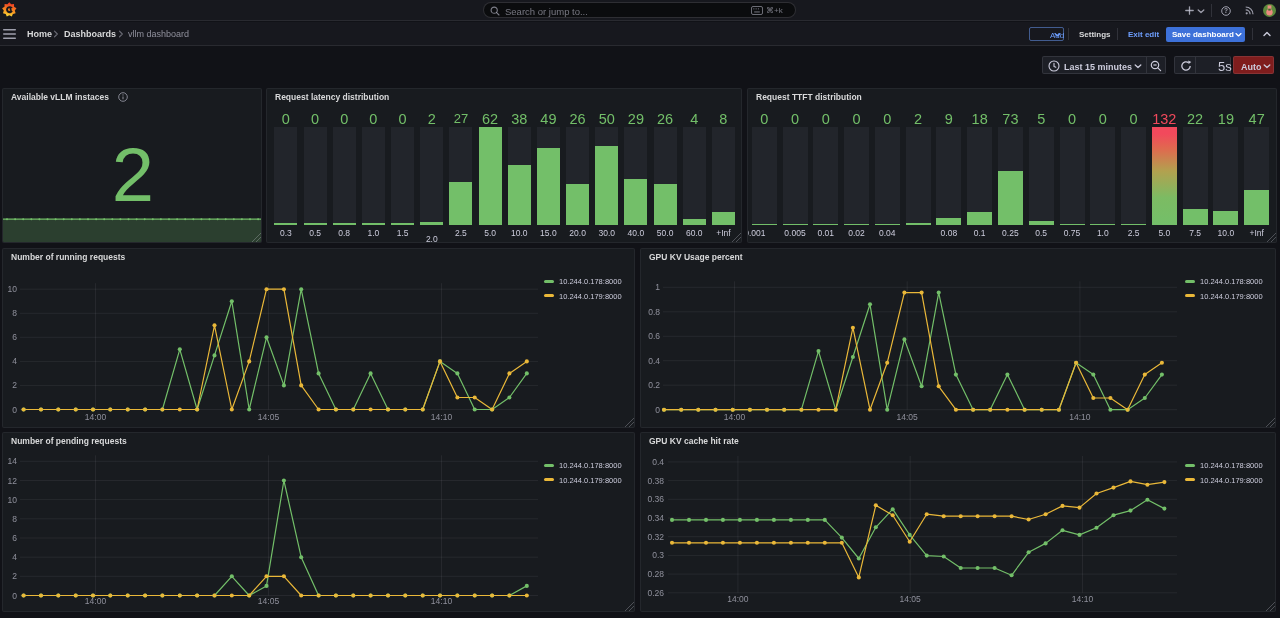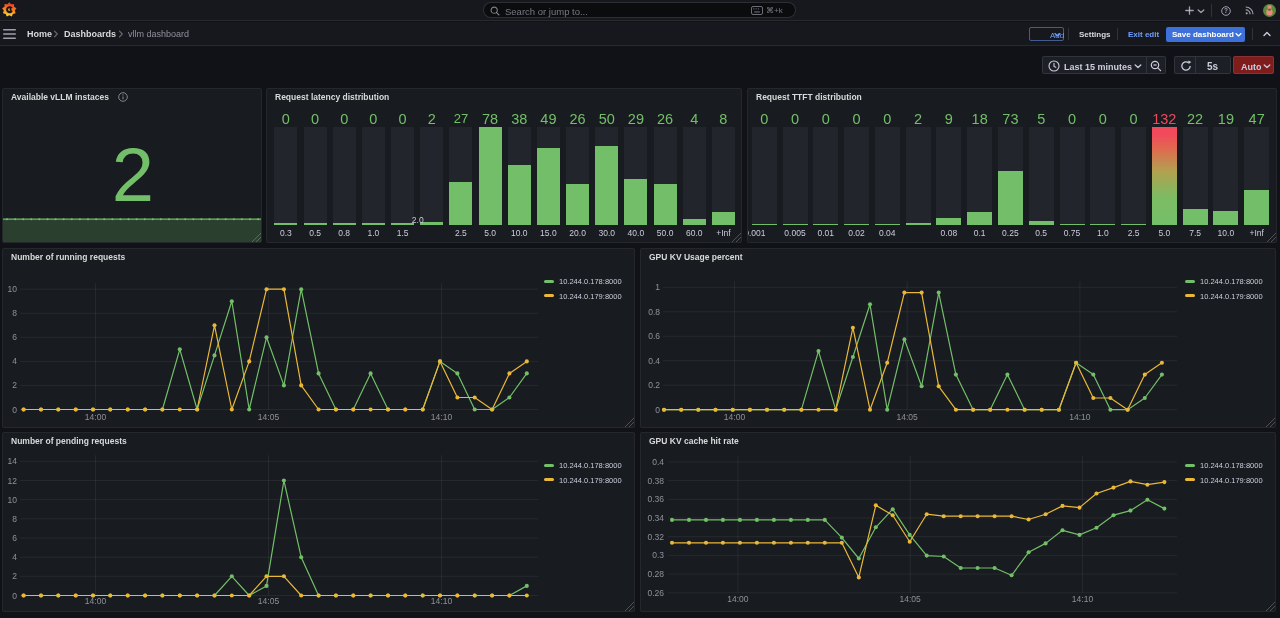--- a/index.html
+++ b/index.html
@@ -153,21 +153,21 @@
     </div>
     <div class="abs" style="left:1174px;top:56px;width:22px;height:18px;background:#1d1f26;border:1px solid rgba(204,204,220,0.12);border-radius:2px 0 0 2px">
       <span class="abs" style="left:4.5px;top:2.5px">
         <svg width="12" height="12" viewBox="0 0 12 12" style="display:block;">
           <path d="M10.2 6 A 4.2 4.2 0 1 1 8.6 2.7" fill="none" stroke="#ccccdc" stroke-width="1.3"></path>
           <polygon points="8.2,0.6 8.6,4.1 11.3,2.1" fill="#ccccdc"></polygon>
         </svg>
       </span>
     </div>
     <div class="abs" style="left:1196px;top:56px;width:35px;height:18px;background:#1d1f26;border:1px solid rgba(204,204,220,0.12);border-radius:0 2px 2px 0;border-left:none">
-      <span class="abs" style="left:11px;top:4.5px;font-size:10px;font-weight:700;color:#ccccdc;line-height:10px">5s</span>
+      <span class="abs" style="left:22px;top:4.5px;font-size:13px;font-weight:400;color:#ccccdc;line-height:10px">5s</span>
     </div>
     <div class="abs" style="left:1233px;top:56px;width:41px;height:18px;background:#7f1d1d;border:1px solid rgba(204,204,220,0.12);border-radius:2px">
       <span class="abs" style="left:7px;top:4.5px;font-size:9px;font-weight:700;color:#ccccdc;line-height:10px">Auto</span>
       <span class="abs" style="left:28px;top:4px">
         <svg width="10" height="10" viewBox="0 0 10 10" style="display:block;">
           <polyline points="2.2,4 5,6.5 7.8,4" fill="none" stroke="#ccccdc" stroke-width="1.3" stroke-linecap="round" stroke-linejoin="round"></polyline>
         </svg>
       </span>
     </div>
     <div style="position:absolute;left:2px;top:88px;width:260px;height:155px;background:#181b1f;border:1px solid rgba(204,204,220,0.07);border-radius:2px;box-sizing:border-box;overflow:hidden">
@@ -236,28 +236,28 @@
       <div style="position:absolute;left:94.9px;top:134px;width:23px;height:2px;background:#73bf69"></div>
       <div style="position:absolute;left:86.4px;top:22.5px;width:40px;text-align:center;font-size:14.5px;color:#73bf69;line-height:14px;white-space:nowrap">0</div>
       <div style="position:absolute;left:86.4px;top:139px;width:40px;text-align:center;font-size:8.5px;color:#ccccdc;line-height:10px;white-space:nowrap">1.0</div>
       <div style="position:absolute;left:124.1px;top:38px;width:23px;height:98px;background:#22252b"></div>
       <div style="position:absolute;left:124.1px;top:134px;width:23px;height:2px;background:#73bf69"></div>
       <div style="position:absolute;left:115.6px;top:22.5px;width:40px;text-align:center;font-size:14.5px;color:#73bf69;line-height:14px;white-space:nowrap">0</div>
       <div style="position:absolute;left:115.6px;top:139px;width:40px;text-align:center;font-size:8.5px;color:#ccccdc;line-height:10px;white-space:nowrap">1.5</div>
       <div style="position:absolute;left:153.3px;top:38px;width:23px;height:98px;background:#22252b"></div>
       <div style="position:absolute;left:153.3px;top:132.8px;width:23px;height:3.2px;background:#73bf69"></div>
       <div style="position:absolute;left:144.8px;top:22.5px;width:40px;text-align:center;font-size:14.5px;color:#73bf69;line-height:14px;white-space:nowrap">2</div>
-      <div style="position:absolute;left:144.8px;top:126px;width:40px;text-align:left;font-size:8.5px;color:#ccccdc;line-height:10px;white-space:nowrap">2.0</div>
+      <div style="position:absolute;left:144.8px;top:145px;width:40px;text-align:center;font-size:8.5px;color:#ccccdc;line-height:10px;white-space:nowrap">2.0</div>
       <div style="position:absolute;left:182.4px;top:38px;width:23px;height:98px;background:#22252b"></div>
       <div style="position:absolute;left:182.4px;top:93.3px;width:23px;height:42.7px;background:#73bf69"></div>
       <div style="position:absolute;left:173.9px;top:22.5px;width:40px;text-align:center;font-size:13px;color:#73bf69;line-height:14px;white-space:nowrap">27</div>
       <div style="position:absolute;left:173.9px;top:139px;width:40px;text-align:center;font-size:8.5px;color:#ccccdc;line-height:10px;white-space:nowrap">2.5</div>
       <div style="position:absolute;left:211.6px;top:38px;width:23px;height:98px;background:#22252b"></div>
       <div style="position:absolute;left:211.6px;top:38px;width:23px;height:98px;background:#73bf69"></div>
-      <div style="position:absolute;left:203.1px;top:22.5px;width:40px;text-align:center;font-size:14.5px;color:#73bf69;line-height:14px;white-space:nowrap">78</div>
+      <div style="position:absolute;left:203.1px;top:22.5px;width:40px;text-align:center;font-size:14.5px;color:#73bf69;line-height:14px;white-space:nowrap">62</div>
       <div style="position:absolute;left:203.1px;top:139px;width:40px;text-align:center;font-size:8.5px;color:#ccccdc;line-height:10px;white-space:nowrap">5.0</div>
       <div style="position:absolute;left:240.8px;top:38px;width:23px;height:98px;background:#22252b"></div>
       <div style="position:absolute;left:240.8px;top:75.9px;width:23px;height:60.1px;background:#73bf69"></div>
       <div style="position:absolute;left:232.3px;top:22.5px;width:40px;text-align:center;font-size:14.5px;color:#73bf69;line-height:14px;white-space:nowrap">38</div>
       <div style="position:absolute;left:232.3px;top:139px;width:40px;text-align:center;font-size:8.5px;color:#ccccdc;line-height:10px;white-space:nowrap">10.0</div>
       <div style="position:absolute;left:269.9px;top:38px;width:23px;height:98px;background:#22252b"></div>
       <div style="position:absolute;left:269.9px;top:58.5px;width:23px;height:77.5px;background:#73bf69"></div>
       <div style="position:absolute;left:261.4px;top:22.5px;width:40px;text-align:center;font-size:14.5px;color:#73bf69;line-height:14px;white-space:nowrap">49</div>
       <div style="position:absolute;left:261.4px;top:139px;width:40px;text-align:center;font-size:8.5px;color:#ccccdc;line-height:10px;white-space:nowrap">15.0</div>
       <div style="position:absolute;left:299.1px;top:38px;width:23px;height:98px;background:#22252b"></div>

